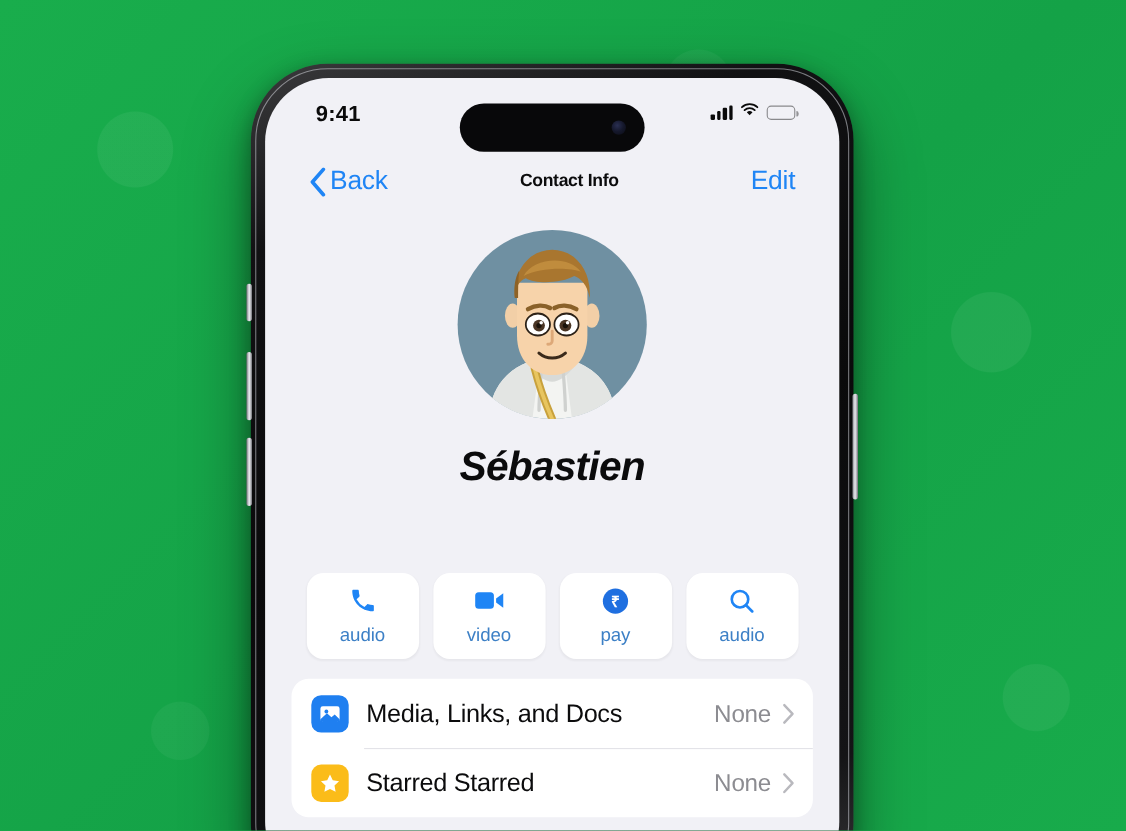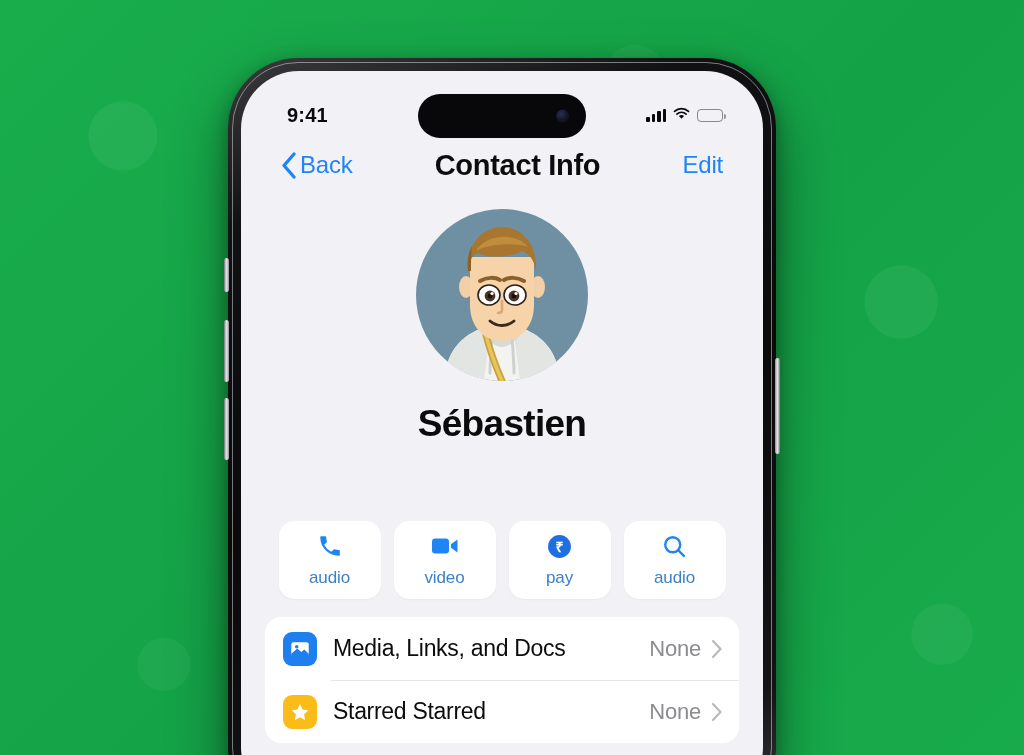--- a/index.html
+++ b/index.html
@@ -73,21 +73,21 @@
   #island-camera {
     position:absolute; right:17px; top:50%;
     transform:translateY(-50%);
     width:13px; height:13px; border-radius:50%;
     background:radial-gradient(circle at 40% 35%,#2a2f52 0%,#15182c 48%,#0b0c14 100%);
   }
 
   
   #status-bar {
     position:absolute; left:0; top:0; right:0; height:66px;
-    display:flex; align-items:center; justify-content:space-between;
+    display:flex; align-items:flex-start; justify-content:space-between;
     padding:22px 40px 0 46px;
     z-index:5;
   }
   #status-time { font-size:20px; font-weight:bold; color:#0a0a0a; letter-spacing:.2px; }
   #status-icons { display:flex; align-items:center; gap:7px; }
   .bars { display:flex; align-items:flex-end; gap:2px; height:13px; }
   .bars i { width:3.5px; background:#0a0a0a; border-radius:1px; display:block; }
   .bars i:nth-child(1){height:5px}
   .bars i:nth-child(2){height:8px}
   .bars i:nth-child(3){height:11px}
@@ -105,25 +105,25 @@
   
   #nav-bar {
     position:absolute; left:0; right:0; top:66px; height:56px;
     display:flex; align-items:center; justify-content:space-between;
     padding:0 40px;
     z-index:4;
   }
   #nav-back { display:flex; align-items:center; gap:3px; cursor:pointer; }
   #nav-back svg { display:block; }
   #nav-back-label { font-size:24px; color:#1f85f5; letter-spacing:-.2px; }
-  #nav-title { font-size:29px; font-weight:bold; color:#0c0c0d; letter-spacing:-.3px; }
+  #nav-title { font-size:16px; font-weight:bold; color:#0c0c0d; letter-spacing:-.3px; }
   #nav-edit { font-size:24px; color:#1f85f5; cursor:pointer; letter-spacing:-.2px; }
 
   
-  #profile { position:absolute; left:0; right:0; top:138px; text-align:center; }
+  #profile { position:absolute; left:0; right:0; top:138px; text-align:center;font-style:italic; }
   #avatar {
     width:172px; height:172px; margin:0 auto;
     border-radius:50%;
     background:#6f90a2;
     position:relative; overflow:hidden;
   }
   #avatar svg { display:block; width:100%; height:100%; }
   #contact-name {
     margin-top:22px;
     font-size:37px; font-weight:bold; color:#0b0b0c;

